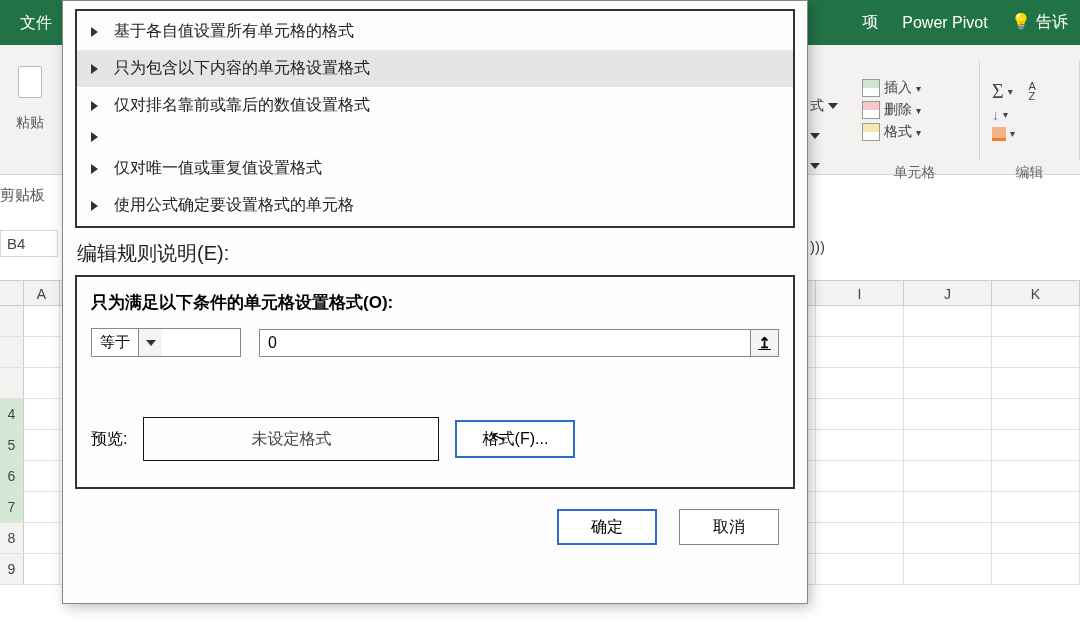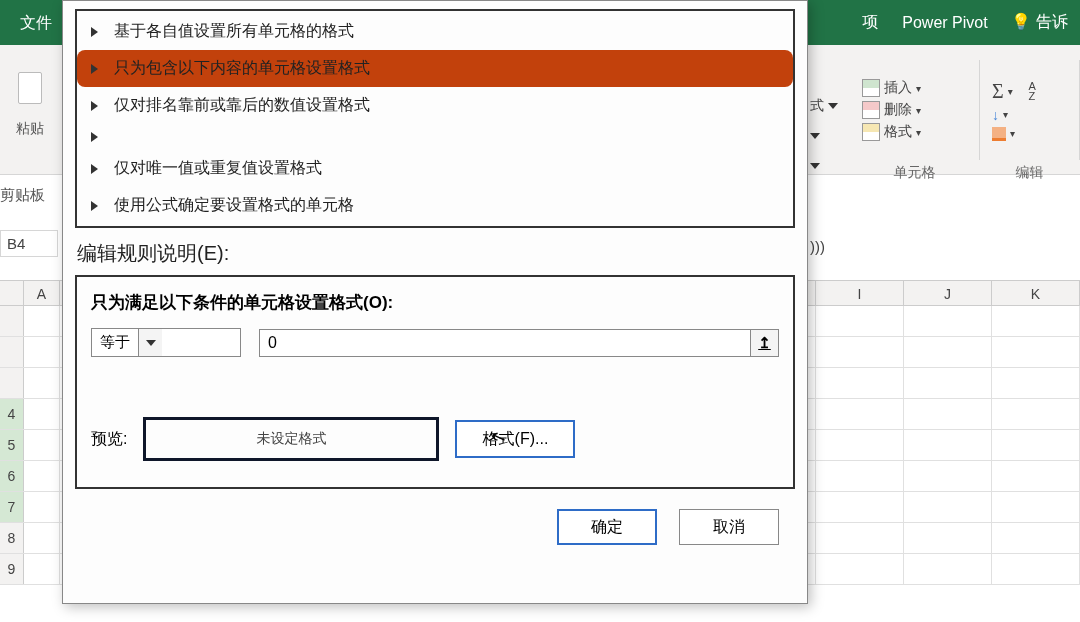--- a/index.html
+++ b/index.html
@@ -81,21 +81,21 @@
       padding: 2px 0;
     }
     .ribbon-btn .icon-box {
       width: 18px; height: 18px;
       border: 1px solid #999;
       display: inline-block;
     }
     .clipboard-area {
       position: absolute;
       left: 0;
-      top: 72px;
+      top: 66px;
       width: 60px;
       text-align: center;
       color: #555;
     }
     .paste-icon {
       width: 36px; height: 44px;
       margin: 0 auto 4px;
       position: relative;
     }
     .paste-icon::before {
@@ -196,22 +196,21 @@
     .rule-item {
       padding: 8px 14px;
       display: flex;
       align-items: center;
       gap: 16px;
       font-size: 16px;
       color: #222;
       cursor: default;
     }
     .rule-item.selected {
-      background: #c2410c;
-      border-radius: 8px;
+      background: #e5e5e5;
     }
     .tri {
       width: 0; height: 0;
       border-top: 5px solid transparent;
       border-bottom: 5px solid transparent;
       border-left: 7px solid #333;
     }
     .section-label {
       margin: 10px 14px 8px;
       font-size: 20px;
@@ -284,25 +283,25 @@
       align-items: center;
       gap: 16px;
       margin-top: 60px;
     }
     .preview-label {
       font-size: 16px;
     }
     .preview-box {
       width: 296px;
       height: 44px;
-      border: 3px solid #0f172a;
+      border: 1px solid #0f172a;
       display: flex;
       align-items: center;
       justify-content: center;
-      font-size: 14px;
+      font-size: 16px;
       color: #444;
     }
     .format-btn {
       width: 120px;
       height: 38px;
       border: 2px solid #2e6cc7;
       background: #fff;
       font-size: 16px;
       position: relative;
       cursor: pointer;

